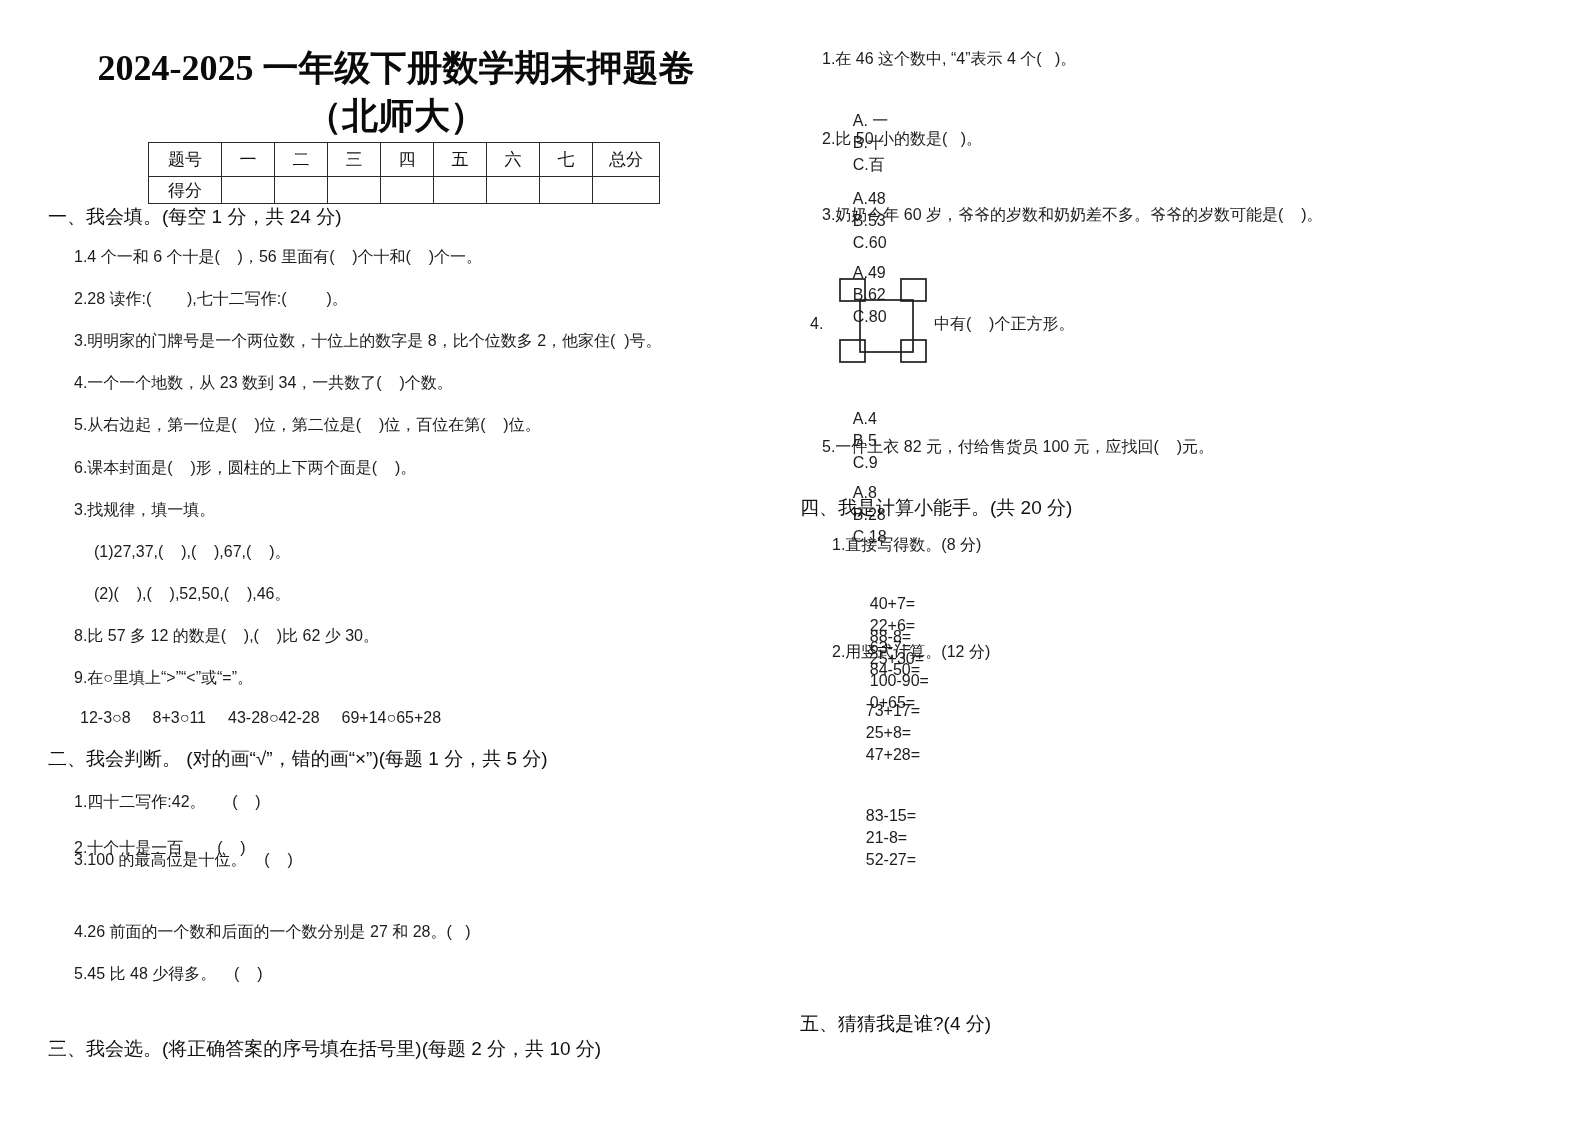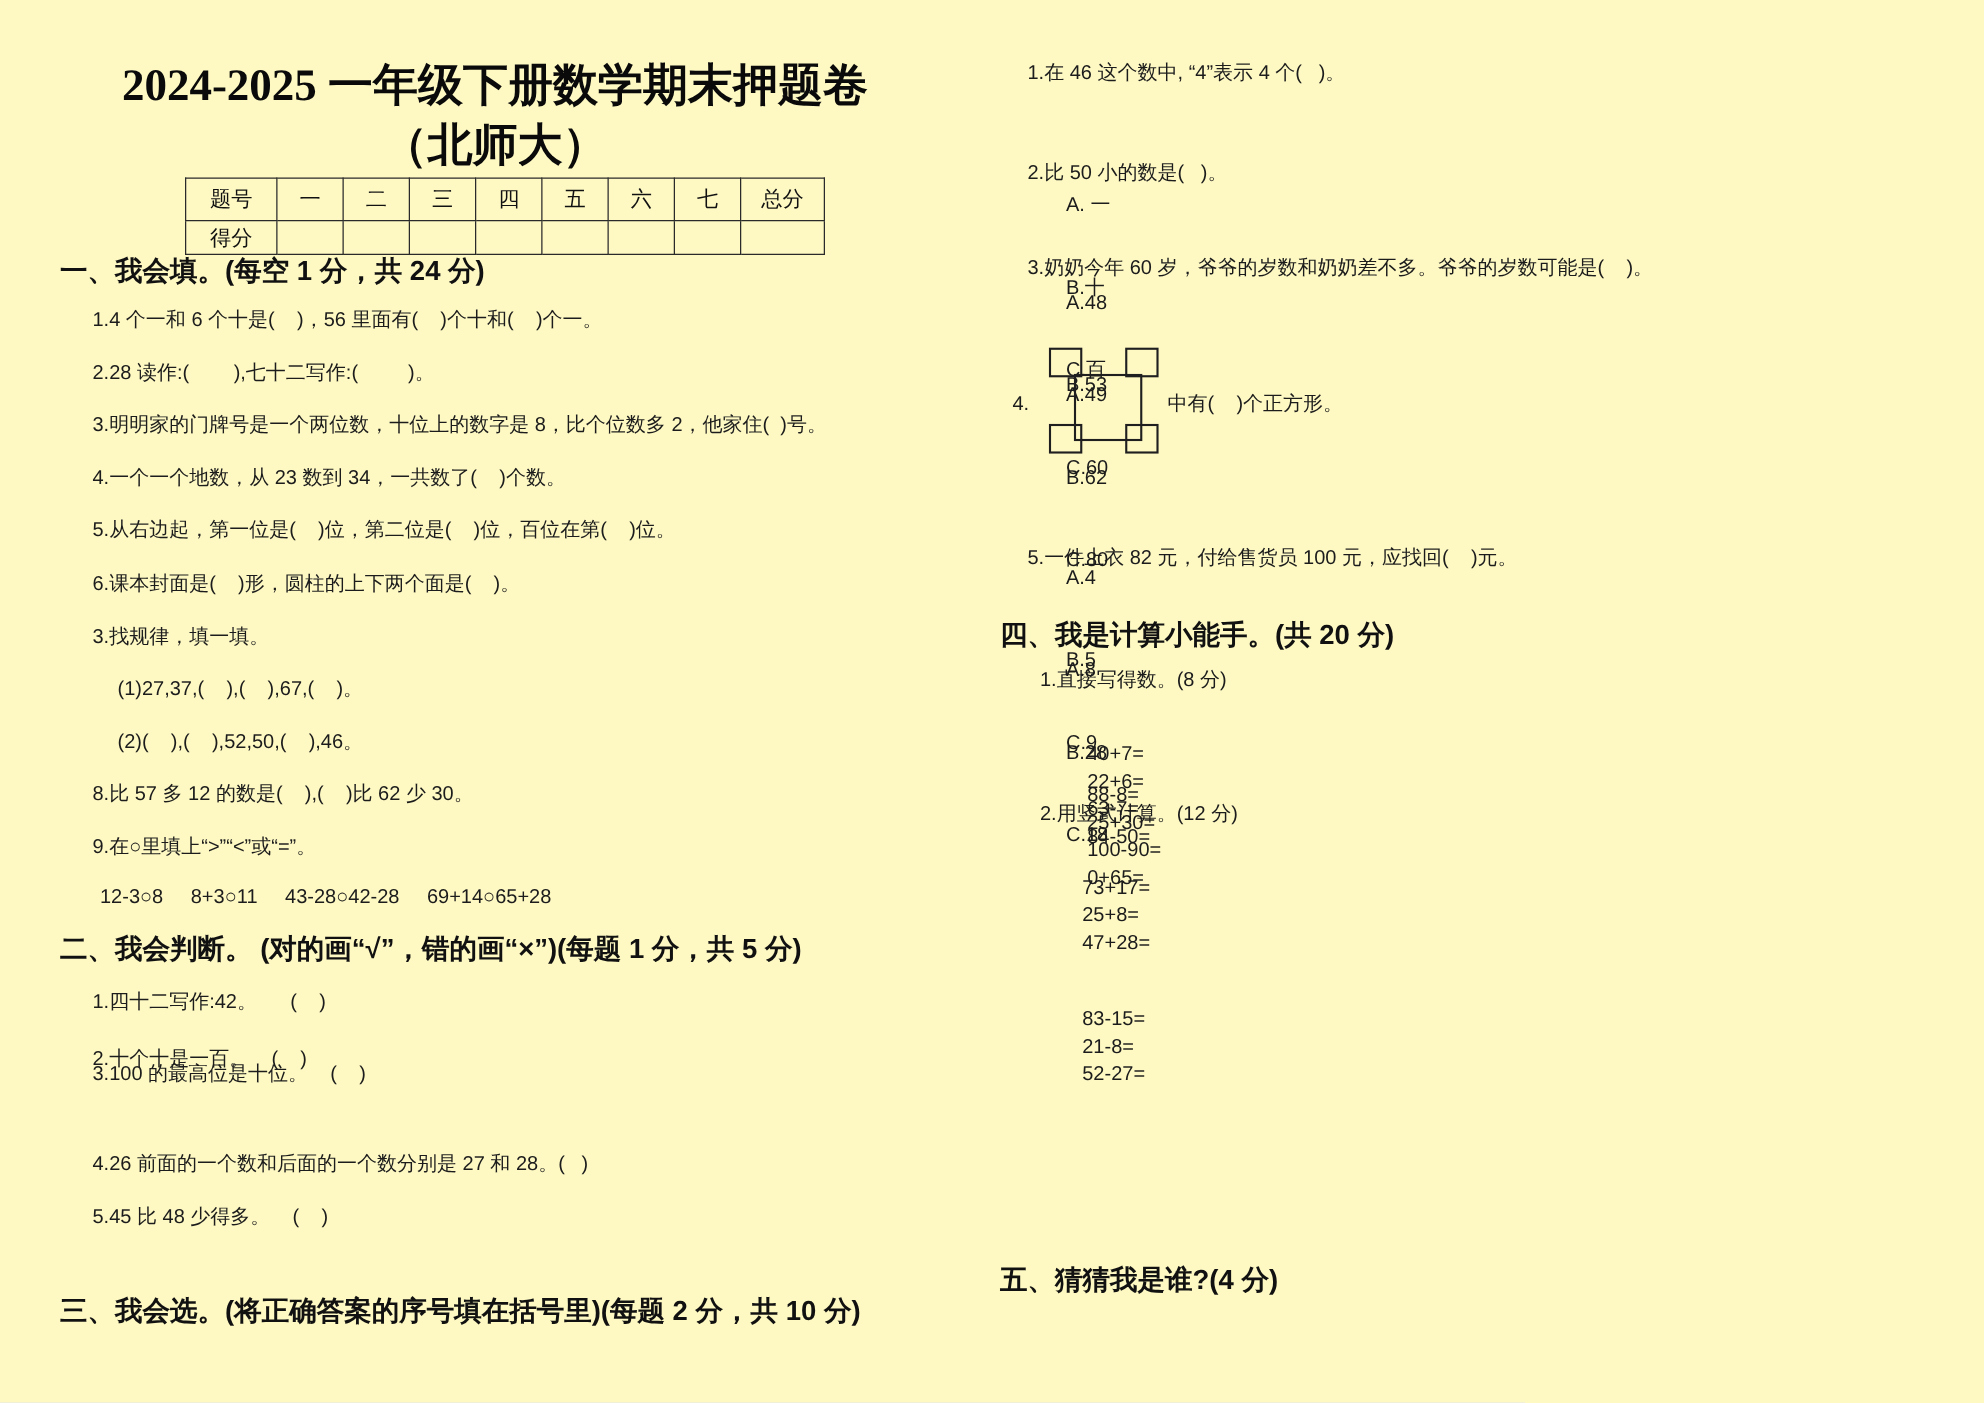--- a/index.html
+++ b/index.html
@@ -1,35 +1,35 @@
 <!DOCTYPE html>
 <html><head>
 <meta charset="utf-8">
 <style>
   html,body{margin:0;padding:0;background:#e8e8e8;}
   .page{
     position:relative;
     width:1587px;height:1122px;
-    background:#fef9c3;
+    background:#ffffff;
     font-family:"Liberation Sans", sans-serif;
     color:#1c1c1c;
     overflow:hidden;
   }
   .line{
     position:absolute;
     left:74px;
     font-size:16px;
     line-height:22px;
     white-space:pre;
     color:#1c1c1c;
   }
   .heading{
     left:48px;
-    font-weight:bold;
-    font-size:22px;
+    font-weight:normal;
+    font-size:19px;
     color:#111;
   }
   .title{
     position:absolute;
     left:40px;width:712px;
     text-align:center;
     font-family:"Liberation Serif", serif;
     font-weight:900;
     font-size:36px;
     line-height:44px;
@@ -51,21 +51,21 @@
     font-weight:normal;
     padding:0;
     color:#111;
   }
   td.cell-num{width:52px;}
   td.cell-label{width:72px;}
   td.cell-total{width:66px;}
   tr.r1 td{height:33px;}
   tr.r2 td{height:26px;}
   .row{position:absolute;white-space:pre;font-size:16px;line-height:22px;}
-  .opts span{display:inline-block;width:88px;margin-top:44px;}
+  .opts span{display:inline-block;width:88px;}
   .calc span{display:inline-block;width:96px;}
   .vert span{display:inline-block;width:140px;}
   .cmp{display:flex;gap:22px;}
   svg.fig{position:absolute;}
   svg.fig rect{fill:none;stroke:#1f1f1f;stroke-width:1.7px;}
 </style>
 </head>
 <body>
 
 <div class="page">

